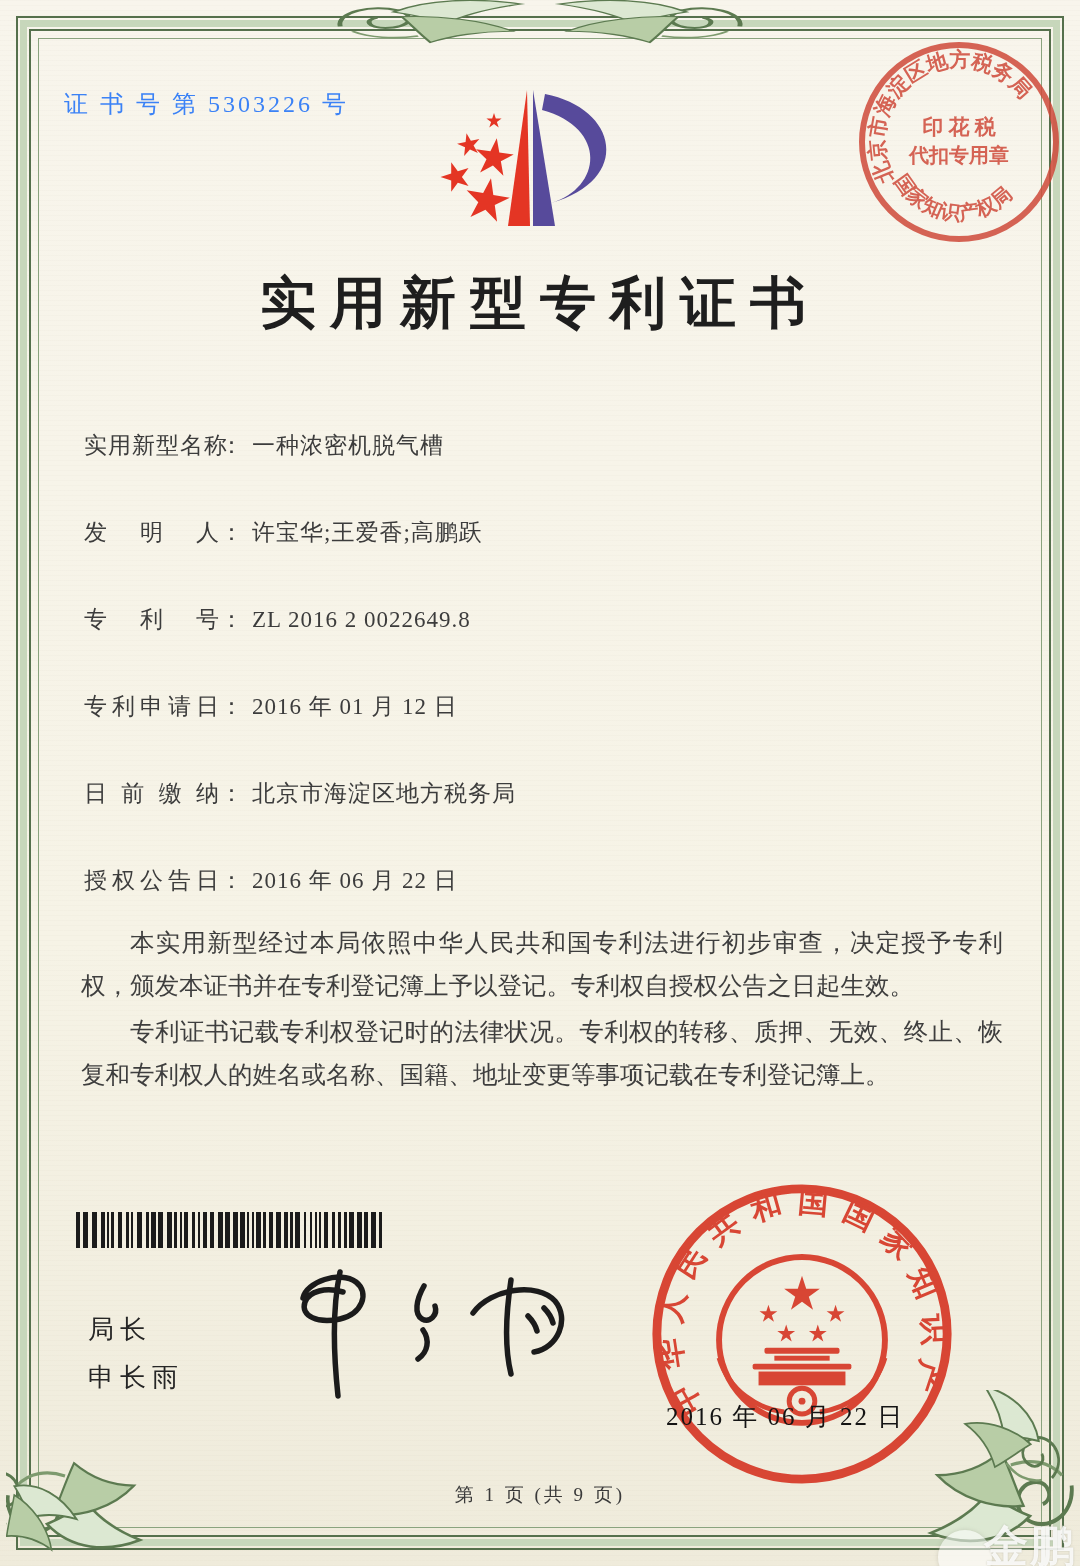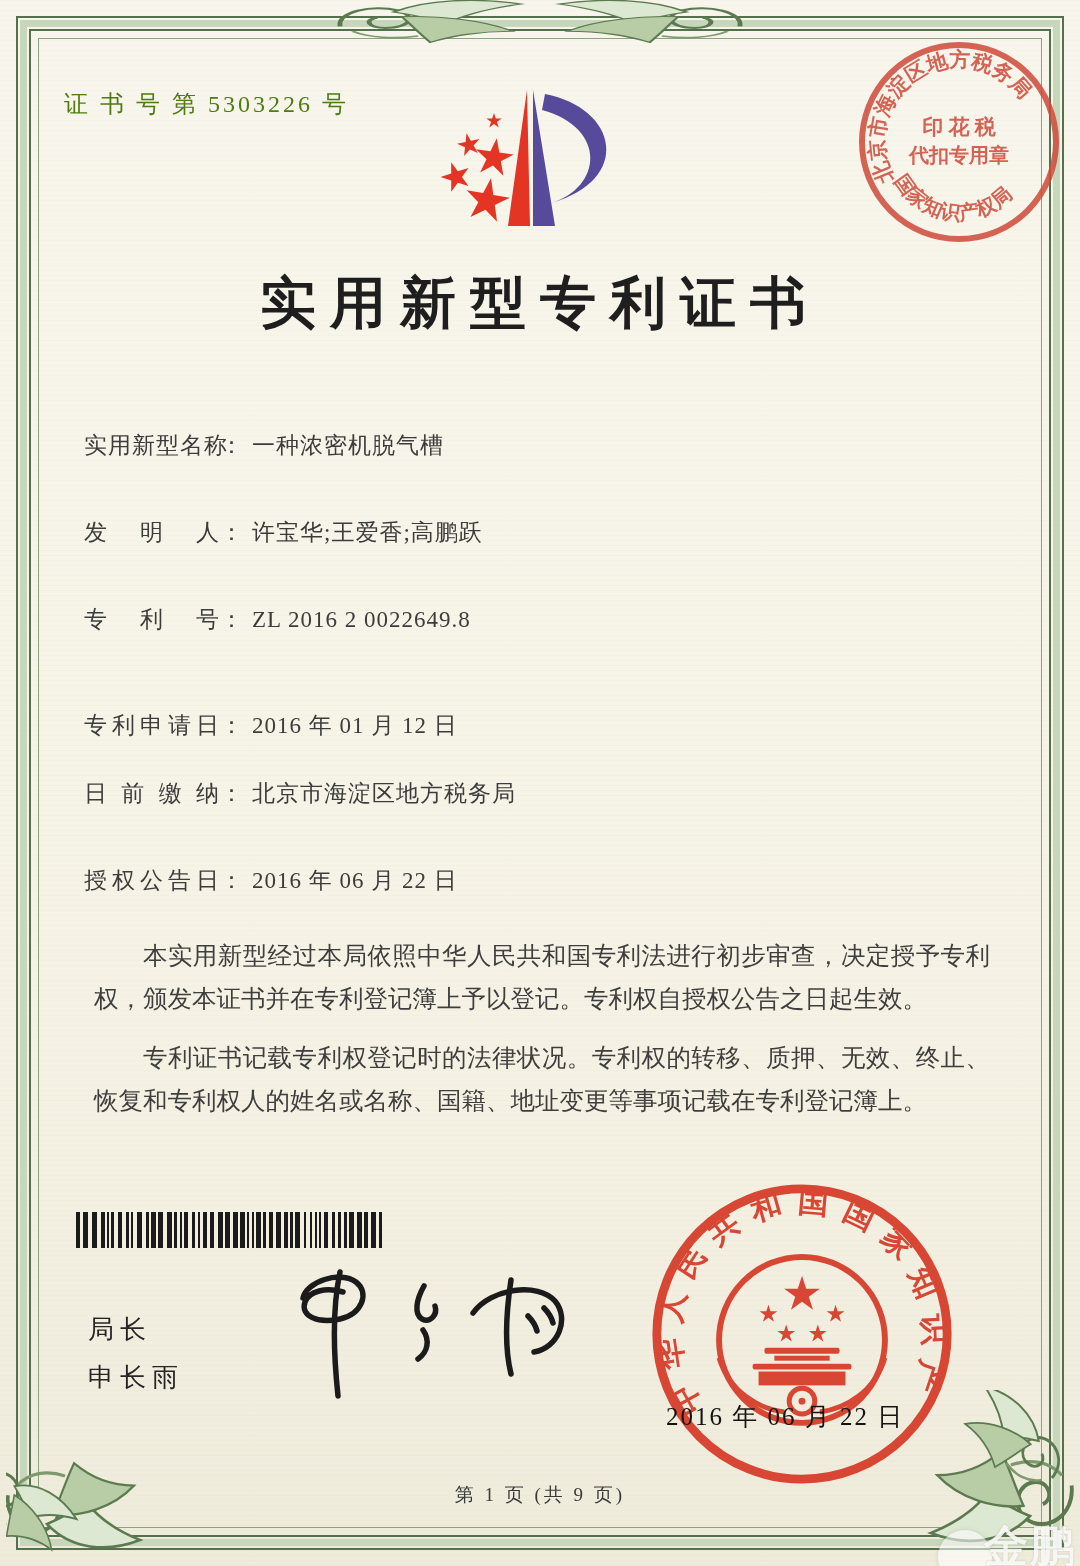--- a/index.html
+++ b/index.html
@@ -8,30 +8,30 @@
        font-family:"Liberation Serif","DejaVu Serif",serif;color:#3c3c3c;}
   .abs{position:absolute;}
   
   .texture{inset:0;background:repeating-linear-gradient(0deg,rgba(120,110,80,.025) 0 1px,transparent 1px 5px);pointer-events:none;z-index:0;}
   
   .f1{inset:16px;border:2px solid #55704c;z-index:1;pointer-events:none;}
   .f2{inset:20px;border:7px solid #c7d7bb;z-index:1;pointer-events:none;}
   .f3{inset:29px;border:2px solid #55704c;z-index:1;pointer-events:none;}
   .f4{inset:38px;border:1px solid #8aa37e;z-index:1;pointer-events:none;}
   .orn{z-index:2;pointer-events:none;}
-  .cert-no{left:64px;top:88px;font-size:24px;letter-spacing:3px;color:#4d7c0f;z-index:3;}
+  .cert-no{left:64px;top:88px;font-size:24px;letter-spacing:3px;color:#3b82f6;z-index:3;}
   .logo{left:420px;top:82px;z-index:3;}
   .tax-stamp{left:854px;top:36px;z-index:3;opacity:.85;}
   .title{left:0;top:266px;width:100%;text-align:center;font-size:56px;font-weight:700;
          letter-spacing:14px;color:#1e1e1e;z-index:3;}
   .field{left:84px;font-size:23px;letter-spacing:1px;z-index:3;white-space:nowrap;}
   .field .lab{display:inline-block;width:136px;text-align:justify;text-align-last:justify;}
   .field .val{padding-left:8px;}
   .paras{left:78px;top:918px;width:928px;font-size:24.5px;line-height:43px;text-align:justify;z-index:3;color:#3e3e3e;}
-  .paras p{margin:16px;text-indent:2em;}
+  .paras p{margin:3px;text-indent:2em;}
   .barcode{left:76px;top:1212px;width:314px;height:36px;display:flex;z-index:3;}
   .barcode span{display:block;height:100%;background:#1b1b1b;flex:none;}
   .signoff{left:88px;z-index:3;font-family:Liberation Sans, sans-serif;
            font-size:26px;letter-spacing:6px;color:#262626;}
   .sig{left:248px;top:1258px;z-index:4;}
   .office-seal{left:644px;top:1176px;z-index:4;opacity:.92;}
   .seal-date{left:666px;top:1400px;font-size:25px;letter-spacing:2px;color:#141414;z-index:6;white-space:nowrap;}
   .footer{left:0;top:1482px;width:100%;text-align:center;font-size:19px;letter-spacing:3px;color:#3a3a3a;z-index:3;}
   .watermark{right:4px;bottom:-10px;z-index:2;font-family:"Liberation Sans","DejaVu Sans",sans-serif;
              font-size:44px;font-weight:700;color:rgba(255,255,255,.85);
@@ -106,21 +106,21 @@
 
 <div class="abs field" style="top:430px">
   <span class="lab">实用新型名称</span><span>：</span><span class="val">一种浓密机脱气槽</span>
 </div>
 <div class="abs field" style="top:517px">
   <span class="lab">发明人</span><span>：</span><span class="val">许宝华;王爱香;高鹏跃</span>
 </div>
 <div class="abs field" style="top:604px">
   <span class="lab">专利号</span><span>：</span><span class="val">ZL 2016 2 0022649.8</span>
 </div>
-<div class="abs field" style="top:710px">
+<div class="abs field" style="top:691px">
   <span class="lab">专利申请日</span><span>：</span><span class="val">2016 年 01 月 12 日</span>
 </div>
 <div class="abs field" style="top:778px">
   <span class="lab">日前缴纳</span><span>：</span><span class="val">北京市海淀区地方税务局</span>
 </div>
 <div class="abs field" style="top:865px">
   <span class="lab">授权公告日</span><span>：</span><span class="val">2016 年 06 月 22 日</span>
 </div>
 
 <div class="abs paras">

